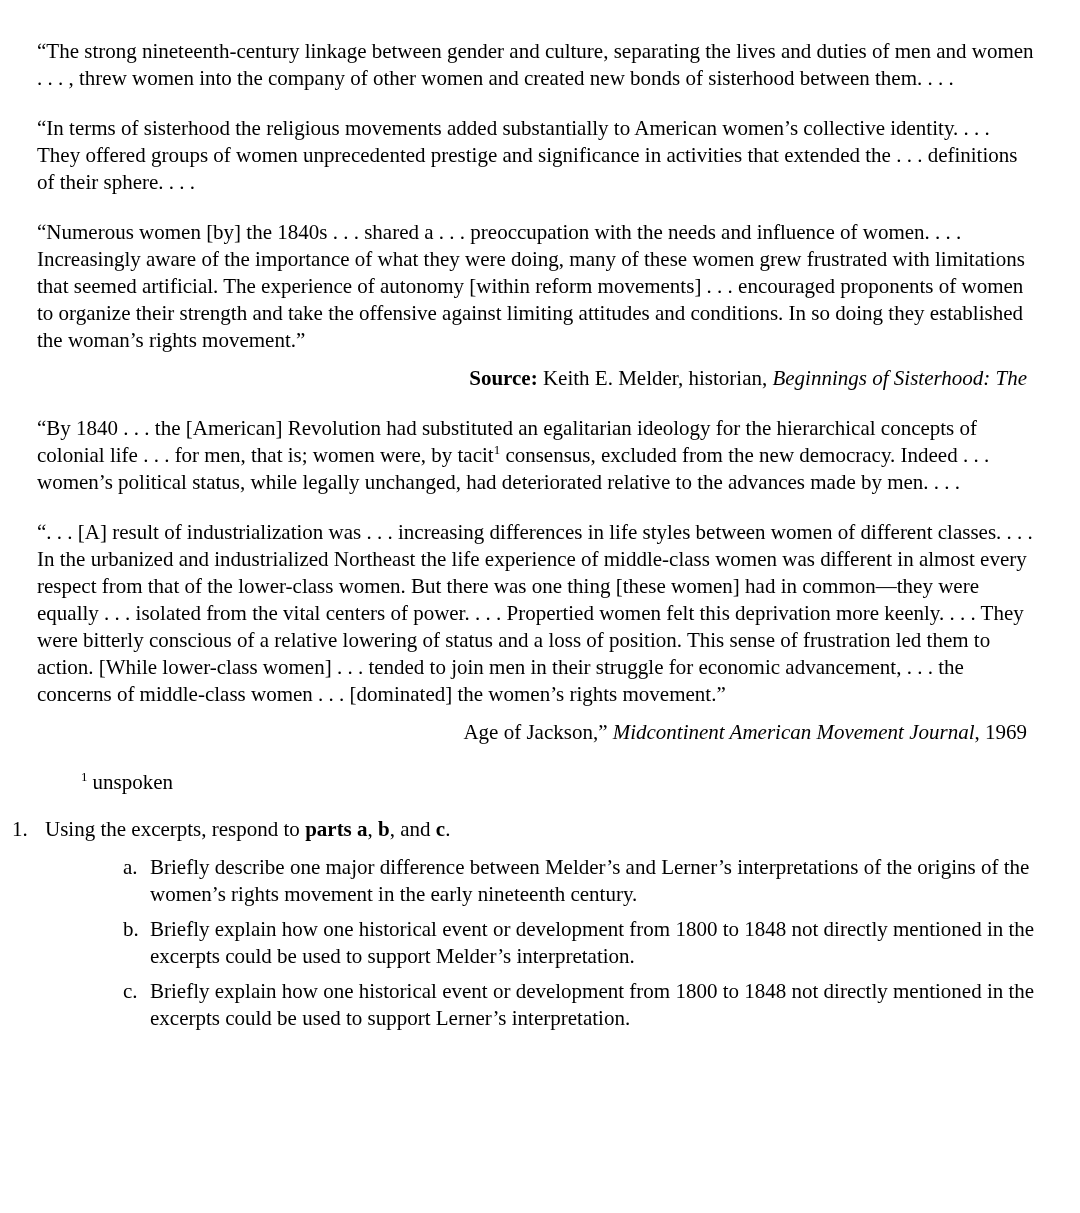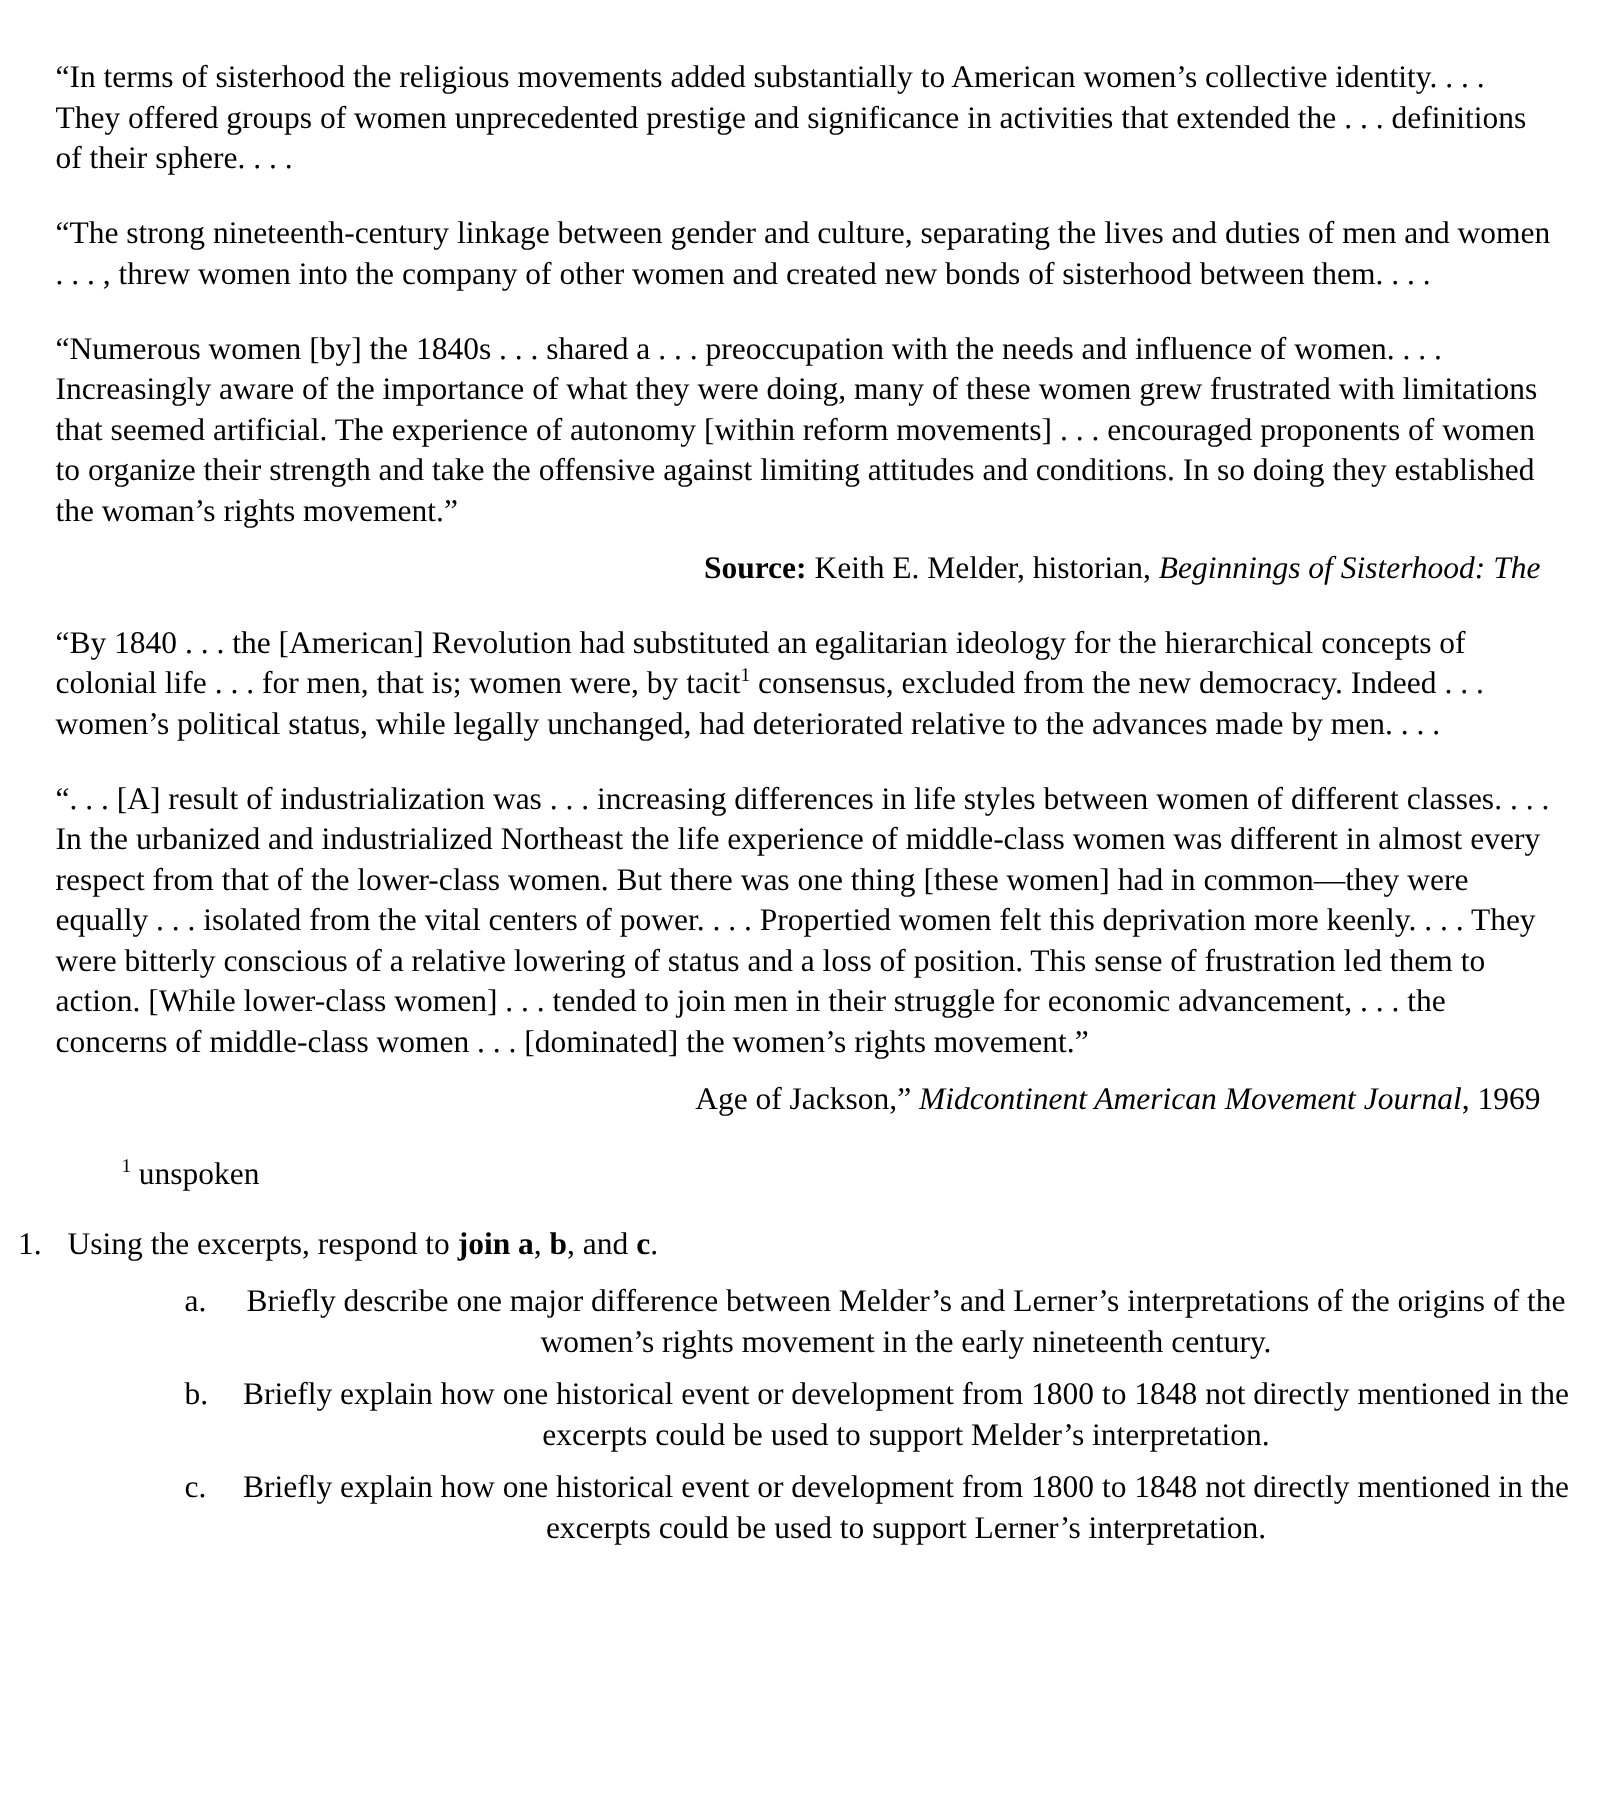--- a/index.html
+++ b/index.html
@@ -42,30 +42,30 @@
   }
   .q-num { width: 33px; flex: none; }
   .q-text { flex: 1; }
   .part {
     display: flex;
     margin-left: 123px;
     margin-right: 22px;
     margin-bottom: 8px;
   }
   .part-letter { width: 27px; flex: none; }
-  .part-text { flex: 1; text-align: center; }
+  .part-text { flex: 1; }
 </style>
 </head>
 <body>
 
 <div class="doc">
 
   <section class="excerpt">
+    <p class="para"><span>“The strong nineteenth-century linkage between gender and culture, separating the lives and duties of men and women . . . , threw women into the company of other women and created new bonds of sisterhood between them. . . .</span></p>
     <p class="para"><span>“In terms of sisterhood the religious movements added substantially to American women’s collective identity. . . . They offered groups of women unprecedented prestige and significance in activities that extended the . . . definitions of their sphere. . . .</span></p>
-    <p class="para"><span>“The strong nineteenth-century linkage between gender and culture, separating the lives and duties of men and women . . . , threw women into the company of other women and created new bonds of sisterhood between them. . . .</span></p>
     <p class="para"><span>“Numerous women [by] the 1840s . . . shared a . . . preoccupation with the needs and influence of women. . . . Increasingly aware of the importance of what they were doing, many of these women grew frustrated with limitations that seemed artificial. The experience of autonomy [within reform movements] . . . encouraged proponents of women to organize their strength and take the offensive against limiting attitudes and conditions. In so doing they established the woman’s rights movement.”</span></p>
     <div class="source">
       <div class="source-line"><b>Source:</b><span> Keith E. Melder, historian, </span><i>Beginnings of Sisterhood: The</i></div>
     </div>
   </section>
 
   <section class="excerpt">
     <p class="para"><span>“By 1840 . . . the [American] Revolution had substituted an egalitarian ideology for the hierarchical concepts of colonial life . . . for men, that is; women were, by tacit</span><sup>1</sup><span> consensus, excluded from the new democracy. Indeed . . . women’s political status, while legally unchanged, had deteriorated relative to the advances made by men. . . .</span></p>
     <p class="para"><span>“. . . [A] result of industrialization was . . . increasing differences in life styles between women of different classes. . . . In the urbanized and industrialized Northeast the life experience of middle-class women was different in almost every respect from that of the lower-class women. But there was one thing [these women] had in common—they were equally . . . isolated from the vital centers of power. . . . Propertied women felt this deprivation more keenly. . . . They were bitterly conscious of a relative lowering of status and a loss of position. This sense of frustration led them to action. [While lower-class women] . . . tended to join men in their struggle for economic advancement, . . . the concerns of middle-class women . . . [dominated] the women’s rights movement.”</span></p>
     <div class="source">
@@ -73,21 +73,21 @@
     </div>
   </section>
 
   <div class="footnote">
     <sup>1</sup><span>unspoken</span>
   </div>
 
   <div>
     <div class="question-row">
       <span class="q-num">1.</span>
-      <span class="q-text"><span>Using the excerpts, respond to </span><b>join a</b><span>, </span><b>b</b><span>, and </span><b>c</b><span>.</span></span>
+      <span class="q-text"><span>Using the excerpts, respond to </span><b>parts a</b><span>, </span><b>b</b><span>, and </span><b>c</b><span>.</span></span>
     </div>
 
     <div class="part">
       <span class="part-letter">a.</span>
       <span class="part-text">Briefly describe one major difference between Melder’s and Lerner’s interpretations of the origins of the women’s rights movement in the early nineteenth century.</span>
     </div>
 
     <div class="part">
       <span class="part-letter">b.</span>
       <span class="part-text">Briefly explain how one historical event or development from 1800 to 1848 not directly mentioned in the excerpts could be used to support Melder’s interpretation.</span>

